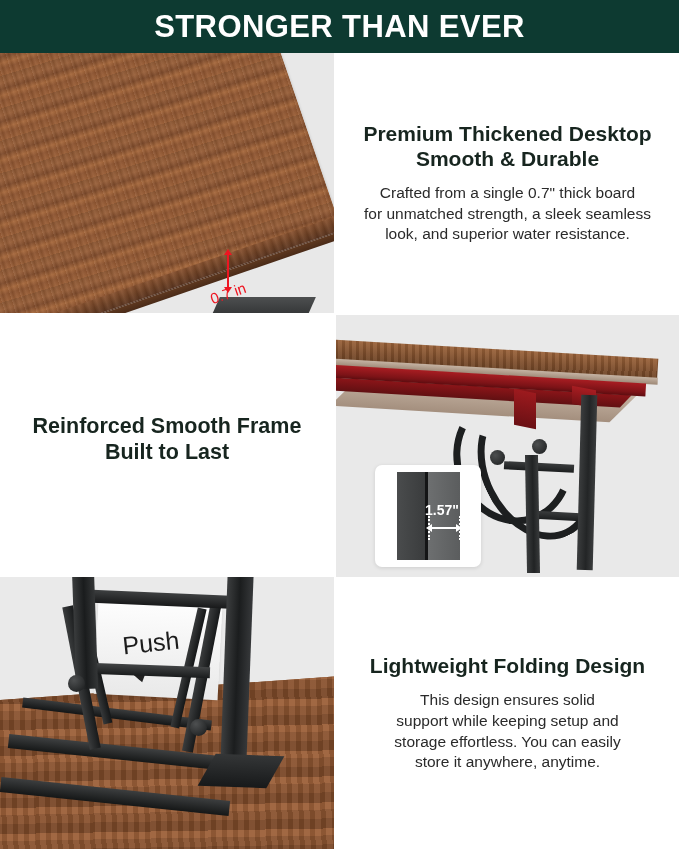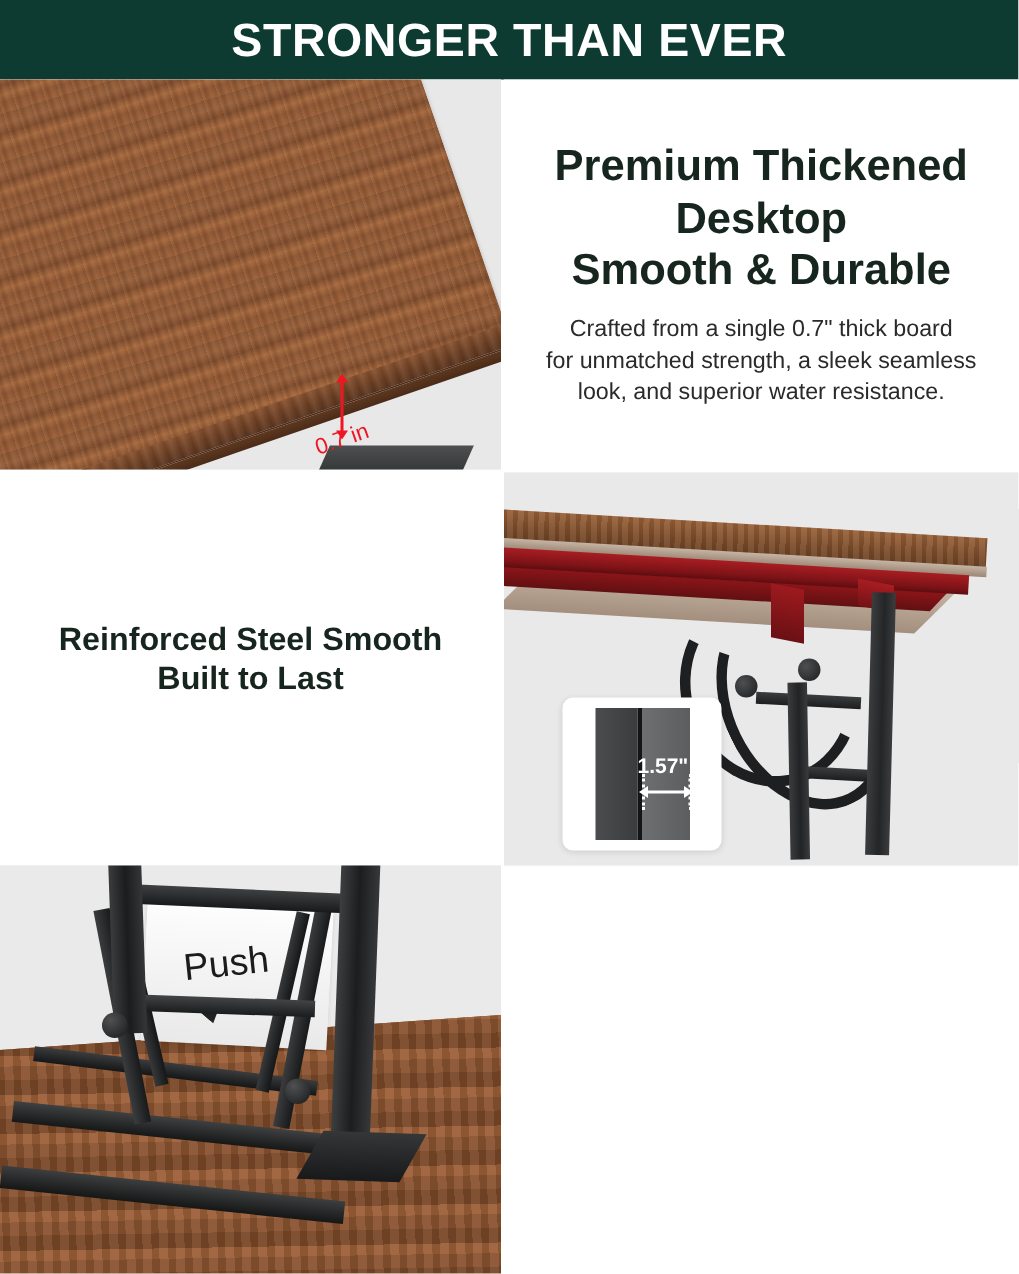--- a/index.html
+++ b/index.html
@@ -54,21 +54,21 @@
     display: flex;
     flex-direction: column;
     align-items: center;
     justify-content: center;
     padding: 0 14px;
     text-align: center;
   }
 
   .heading {
     color: #17251f;
-    font-size: 29px;
+    font-size: 21px;
     font-weight: bold;
     line-height: 1.2;
     margin-bottom: 12px;
   }
   .heading-lines { white-space: pre-line; }
   .bodytext {
     color: #2a2a2a;
     font-size: 15.5px;
     line-height: 1.33;
     white-space: pre-line;
@@ -474,21 +474,21 @@
 Smooth &amp; Durable</div>
       <div class="bodytext">Crafted from a single 0.7" thick board
 for unmatched strength, a sleek seamless
 look, and superior water resistance.</div>
     </div>
   </div>
 
   <div class="row" id="row2">
 
     <div class="cell cell-left textpanel">
-      <div class="heading heading-lines small">Reinforced Steel Smooth
+      <div class="heading heading-lines small">Reinforced Smooth Frame
 Built to Last</div>
     </div>
 
     <div class="cell cell-right photo">
       <div class="ph2">
         <div class="t2-underside"></div>
         <div class="t2-topwood"></div>
         <div class="t2-topwood2"></div>
         <div class="t2-redrail-face"></div>
         <div class="t2-redrail"></div>
@@ -536,15 +536,22 @@
         <div class="t3-tophbar"></div>
         <div class="t3-midbar"></div>
         <div class="t3-postL"></div>
         <div class="t3-post"></div>
         <div class="t3-post-foot"></div>
         <div class="t3-knob t3-knob-a"></div>
         <div class="t3-knob t3-knob-b"></div>
       </div>
     </div>
 
+    <div class="cell cell-right textpanel">
+      <div class="heading">Lightweight Folding Design</div>
+      <div class="bodytext">This design ensures solid
+support while keeping setup and
+storage effortless. You can easily
+store it anywhere, anytime.</div>
+    </div>
   </div>
 
 </div>
 
 </body></html>

